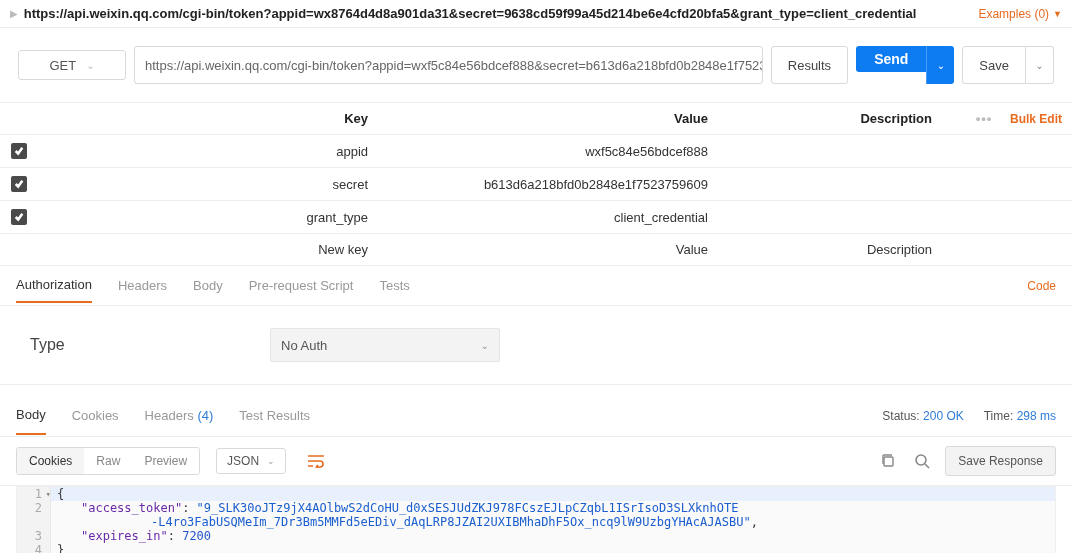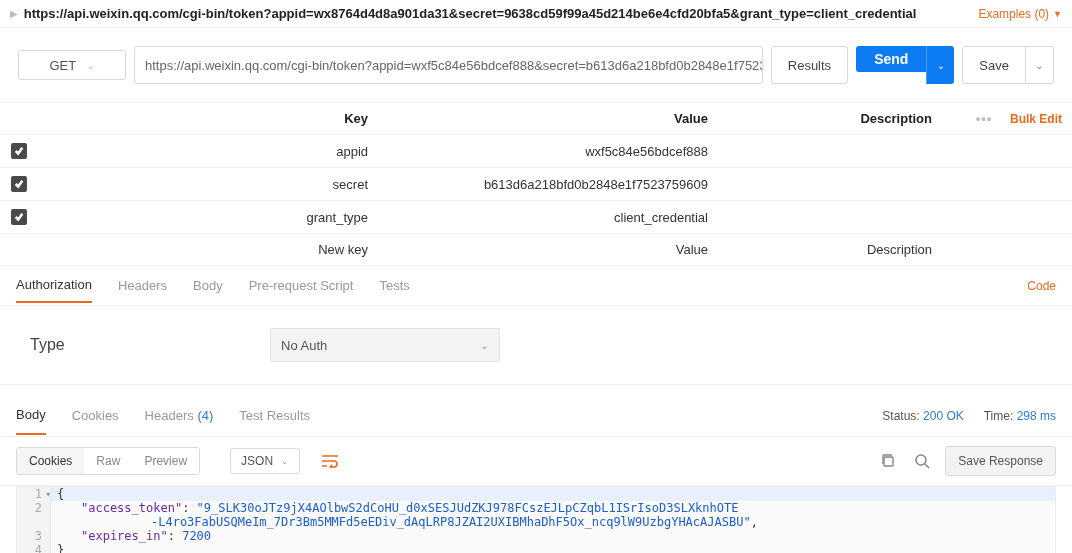--- a/index.html
+++ b/index.html
@@ -50,21 +50,21 @@
   .resp-tabs .tab { margin-right: 26px; color: #999; font-size: 13px; cursor: pointer; padding: 11px 0; }
   .resp-tabs .tab.active { color: #333; border-bottom: 2px solid #e86c1f; }
   .resp-tabs .tab .cnt { color: #2e7cd6; }
   .resp-right { position: absolute; right: 16px; display: flex; gap: 20px; align-items: flex-start; font-size: 12px; color: #555; }
   .resp-right .val { color: #2e7cd6; }
   
   .resp-toolbar { display: flex; align-items: center; padding: 10px 16px; gap: 8px; border-bottom: 1px solid #eee; position: relative; }
   .view-group { display: flex; border: 1px solid #d9d9d9; border-radius: 3px; overflow: hidden; }
   .view-group .vbtn { padding: 6px 12px; font-size: 12px; color: #888; background: #fff; border: none; cursor: pointer; }
   .view-group .vbtn.active { color: #333; background: #f5f5f5; }
-  .fmt-select { display: flex; align-items: center; margin-left: 22px; border: 1px solid #d9d9d9; border-radius: 3px; padding: 5px 10px; color: #555; background: #fff; cursor: pointer; font-size: 12px; }
+  .fmt-select { display: flex; align-items: center; margin-left: 8px; border: 1px solid #d9d9d9; border-radius: 3px; padding: 5px 10px; color: #555; background: #fff; cursor: pointer; font-size: 12px; }
   .fmt-select .dd { margin-left: 8px; color: #999; font-size: 9px; }
   .wrap-btn { margin-left: 8px; width: 28px; height: 28px; display: flex; align-items: center; justify-content: center; cursor: pointer; border-radius: 3px; }
   .wrap-btn svg { stroke: #e86c1f; }
   .toolbar-right { position: absolute; right: 16px; display: flex; align-items: center; gap: 12px; }
   .icon-btn { width: 22px; height: 22px; display: flex; align-items: center; justify-content: center; cursor: pointer; }
   .icon-btn svg { stroke: #888; fill: none; }
   .save-resp { border: 1px solid #d9d9d9; background: #f3f3f3; padding: 7px 12px; border-radius: 3px; color: #555; font-size: 12px; cursor: pointer; }
   
   .code-area { font-family: Consolas, Menlo, monospace; font-size: 12px; background: #fafafa; border: 1px solid #eee; margin: 0 16px 10px; }
   .code-line { display: flex; }

